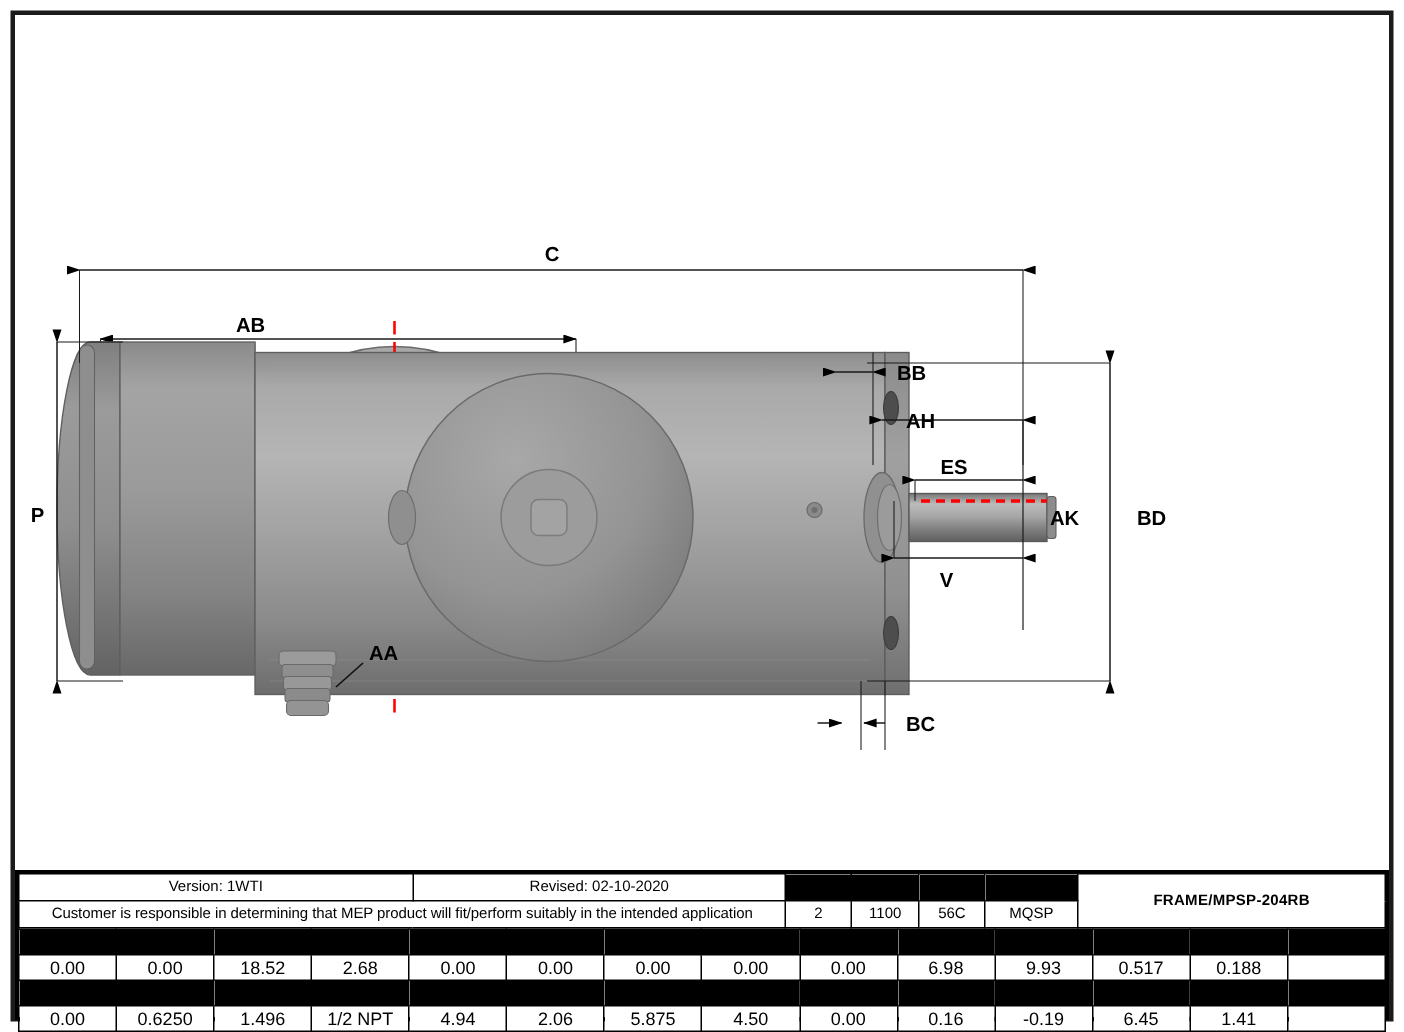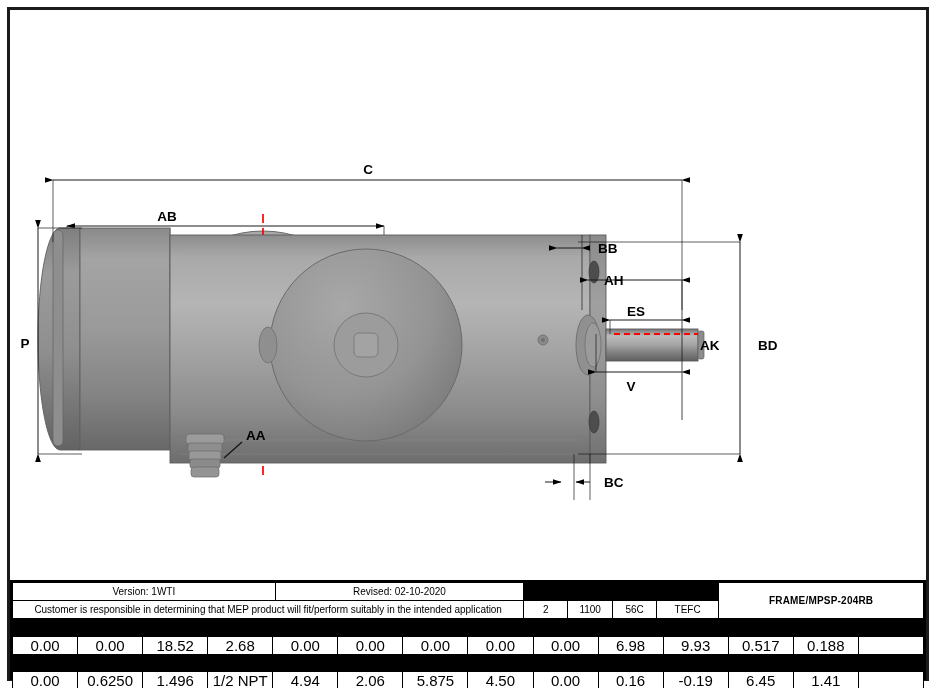--- a/index.html
+++ b/index.html
@@ -92,21 +92,21 @@
     letter-spacing: -0.05px;
   }
   td.model {
     font-size: 14px;
     font-weight: bold;
     letter-spacing: .2px;
   }
   
   #tb-dims td { height: 16px; }
   #tb-dims td.hdr-black { font-size: 10px; }
-  #tb-dims td.cell-white { font-size: 15px; }
+  #tb-dims td.cell-white { font-size: 12px; }
 
   .lbl {
     font-family: "Liberation Sans", sans-serif;
     font-weight: bold;
     font-size: 13.5px;
     fill: #000;
   }
 </style>
 </head>
 <body>
@@ -412,21 +412,21 @@
           <td class="hdr-black">RPM</td>
           <td class="hdr-black">FRAME</td>
           <td class="hdr-black">ENCLOSURE</td>
           <td class="cell-white model" rowspan="2">FRAME/MPSP-204RB</td>
         </tr>
         <tr>
           <td class="cell-white disclaimer" colspan="2">Customer is responsible in determining that MEP product will fit/perform suitably in the intended application</td>
           <td class="cell-white">2</td>
           <td class="cell-white">1100</td>
           <td class="cell-white">56C</td>
-          <td class="cell-white">TEFC</td>
+          <td class="cell-white">MQSP</td>
         </tr>
       </tbody>
     </table>
 
     <table class="tb" id="tb-dims">
       <colgroup>
         <col style="width:7.142%">
           <col style="width:7.142%">
           <col style="width:7.142%">
         <col style="width:7.142%">

